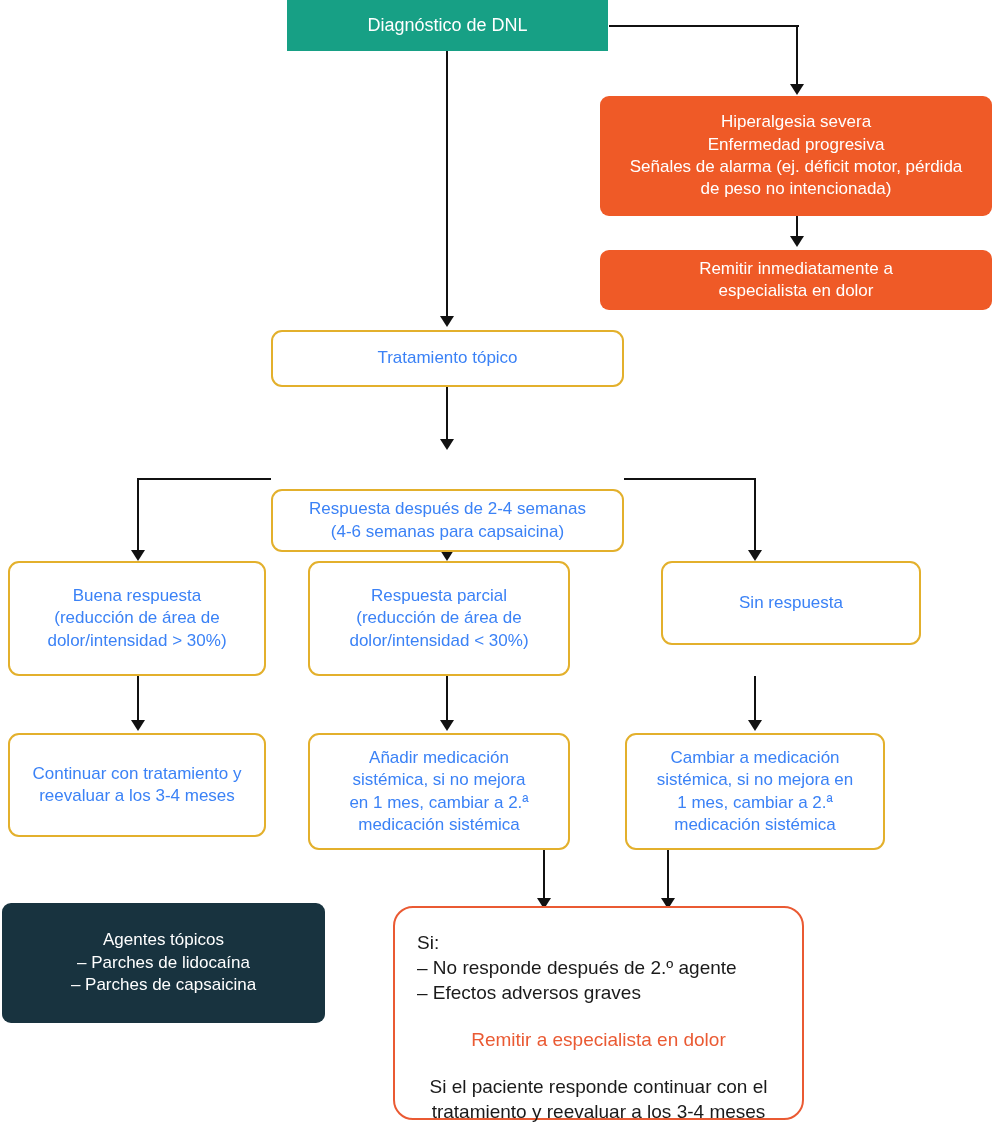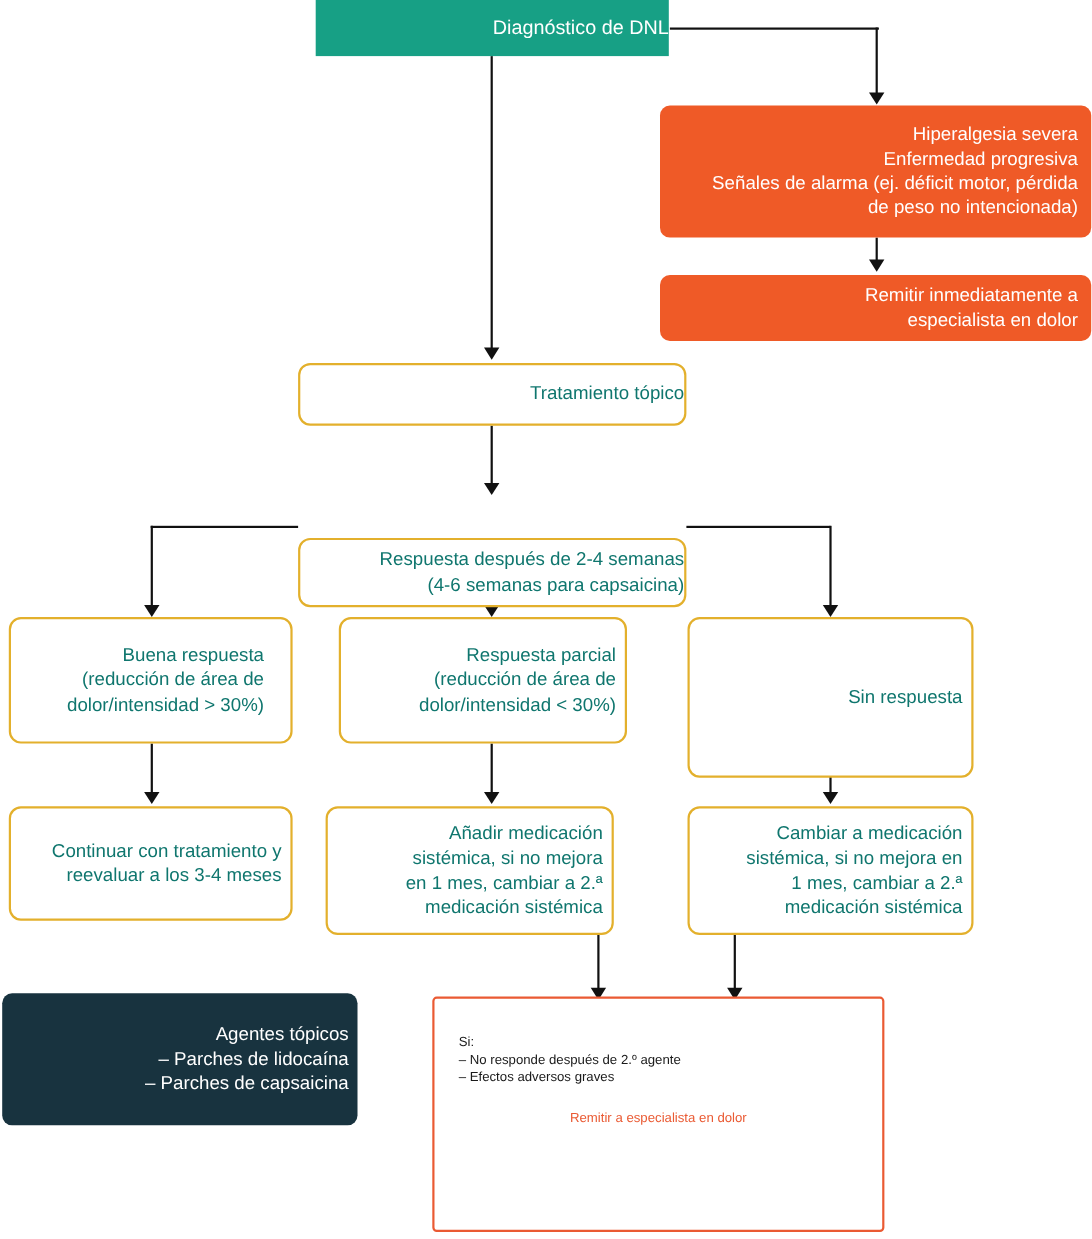--- a/index.html
+++ b/index.html
@@ -17,21 +17,21 @@
     height: 1126px;
     background: #ffffff;
     overflow: hidden;
   }
   .node {
     position: absolute;
     box-sizing: border-box;
     display: flex;
     align-items: center;
     justify-content: center;
-    text-align: right;
+    text-align: center;
     line-height: 1.32;
   }
   .node .txt {
     display: block;
     width: 100%;
     white-space: pre-line;
   }
 
   
   .n-green {
@@ -41,40 +41,40 @@
     border-radius: 0;
   }
   .n-orange {
     background: #ef5a27;
     color: #ffffff;
     font-size: 17px;
     border-radius: 9px;
   }
   .n-yellow {
     background: #ffffff;
-    color: #0f766e;
+    color: #3b82f6;
     font-size: 17px;
     border: 2.2px solid #e3b02c;
     border-radius: 11px;
   }
   .n-navy {
     background: #18333f;
     color: #ffffff;
     font-size: 17px;
     border-radius: 9px;
   }
   .n-redline {
     background: #ffffff;
     color: #1a1a1a;
-    font-size: 12px;
+    font-size: 19px;
     border: 2.2px solid #ea5a33;
-    border-radius: 4px;
+    border-radius: 20px;
     display: block;
     text-align: left;
-    padding: 32px 22px 0 22px;
+    padding: 22px 22px 0 22px;
   }
   .n-redline .para { margin: 0; white-space: pre-line; }
   .n-redline .para.spaced { margin-top: 22px; text-align: center; }
   .n-redline .accent { color: #ea5a33; text-align: center; }
 
   
   .vline, .hline {
     position: absolute;
     background: #111111;
   }
@@ -164,30 +164,30 @@
 (reducción de área de
 dolor/intensidad &gt; 30%)</span>
   </div>
 
   <div class="node n-yellow" style="left:308px; top:561px; width:262px; height:115px; padding:10px 8px;">
     <span class="txt">Respuesta parcial
 (reducción de área de
 dolor/intensidad &lt; 30%)</span>
   </div>
 
-  <div class="node n-yellow" style="left:625px; top:561px; width:260px; height:146px; padding:0 8px;">
+  <div class="node n-yellow" style="left:661px; top:561px; width:260px; height:84px; padding:0 8px;">
     <span class="txt">Sin respuesta</span>
   </div>
 
   <div class="node n-yellow" style="left:8px; top:733px; width:258px; height:104px; padding:0 8px;">
     <span class="txt">Continuar con tratamiento y
 reevaluar a los 3-4 meses</span>
   </div>
 
-  <div class="node n-yellow" style="left:296px; top:733px; width:262px; height:117px; padding:0 8px;">
+  <div class="node n-yellow" style="left:308px; top:733px; width:262px; height:117px; padding:0 8px;">
     <span class="txt">Añadir medicación
 sistémica, si no mejora
 en 1 mes, cambiar a 2.ª
 medicación sistémica</span>
   </div>
 
   <div class="node n-yellow" style="left:625px; top:733px; width:260px; height:117px; padding:0 8px;">
     <span class="txt">Cambiar a medicación
 sistémica, si no mejora en
 1 mes, cambiar a 2.ª
@@ -198,15 +198,17 @@
     <span class="txt">Agentes tópicos
 – Parches de lidocaína
 – Parches de capsaicina</span>
   </div>
 
   <div class="node n-redline" style="left:393px; top:906px; width:411px; height:214px;">
     <p class="para">Si:</p>
     <p class="para">– No responde después de 2.º agente</p>
     <p class="para">– Efectos adversos graves</p>
     <p class="para spaced accent">Remitir a especialista en dolor</p>
+    <p class="para spaced">Si el paciente responde continuar con el
+tratamiento y reevaluar a los 3-4 meses</p>
   </div>
 
 </div>
 
 </body></html>

